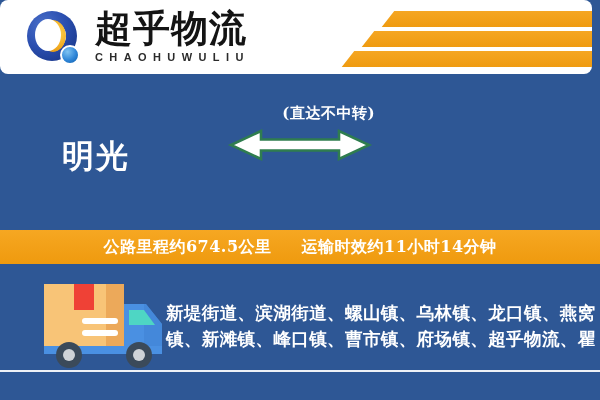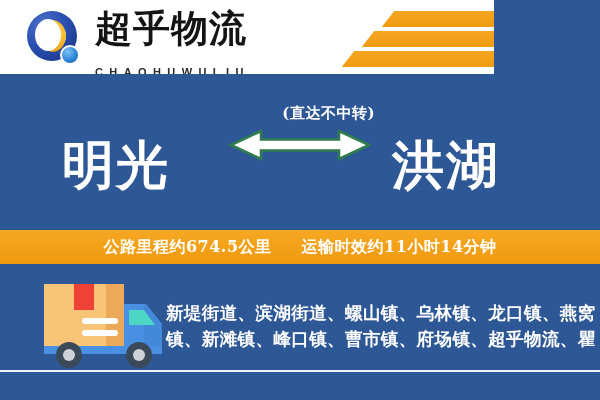--- a/index.html
+++ b/index.html
@@ -19,24 +19,25 @@
     height: 400px;
     background: #2e5795;
     overflow: hidden;
   }
 
   
   .header {
     position: absolute;
     left: 0;
     top: 0;
-    width: 494px;
+    width: 592px;
     height: 74px;
     background: #ffffff;
     overflow: hidden;
+    border-radius: 8px;
   }
   .logo-mark {
     position: absolute;
     left: 27px;
     top: 11px;
     width: 56px;
     height: 56px;
   }
   .logo-ring {
     position: absolute;
@@ -99,21 +100,21 @@
     letter-spacing: 1px;
     line-height: 40px;
     white-space: nowrap;
   }
   .brand-en {
     font-family: "Liberation Sans", sans-serif;
     font-size: 11px;
     font-weight: 700;
     color: #2b2b2b;
     letter-spacing: 6.4px;
-    margin-top: 18px;
+    margin-top: 3px;
     white-space: nowrap;
   }
   .stripes {
     position: absolute;
     left: 330px;
     top: 0;
     width: 270px;
     height: 74px;
   }
   .stripe {
@@ -130,23 +131,23 @@
   .hero {
     position: absolute;
     left: 0;
     top: 74px;
     width: 600px;
     height: 156px;
     background: #2e5795;
   }
   .city {
     position: absolute;
-    top: 63px;
-    font-family: "DejaVu Serif", "Liberation Serif", serif;
-    font-size: 52px;
+    top: 54px;
+    font-family: "DejaVu Serif", "Liberation Serif", serif;
+    font-size: 32px;
     font-weight: 700;
     color: #ffffff;
     letter-spacing: 2px;
     line-height: 56px;
     white-space: nowrap;
   }
   .city.origin { left: 62px; }
   .city.dest   { left: 392px; }
 
   .route-mid {
@@ -271,21 +272,20 @@
 
       <div class="arrow-wrap">
         <svg viewBox="0 0 150 36" width="150" height="36" aria-hidden="true">
           <path d="M6 18 L36 4 L36 12.5 L114 12.5 L114 4 L144 18 L114 32 L114 23.5 L36 23.5 L36 32 Z" fill="#ffffff" stroke="#2f7d4f" stroke-width="2.6" stroke-linejoin="miter"></path>
         </svg>
       </div>
 
       <div class="route-note bottom">【往返运输】</div>
     </div>
 
-    <div class="city dest">洪湖</div>
   </div>
 
   <div class="banner">
     <span class="banner-text">公路里程约674.5公里</span>
     <span class="banner-gap"></span>
     <span class="banner-text">运输时效约11小时14分钟</span>
   </div>
 
   <div class="bottom">
 

